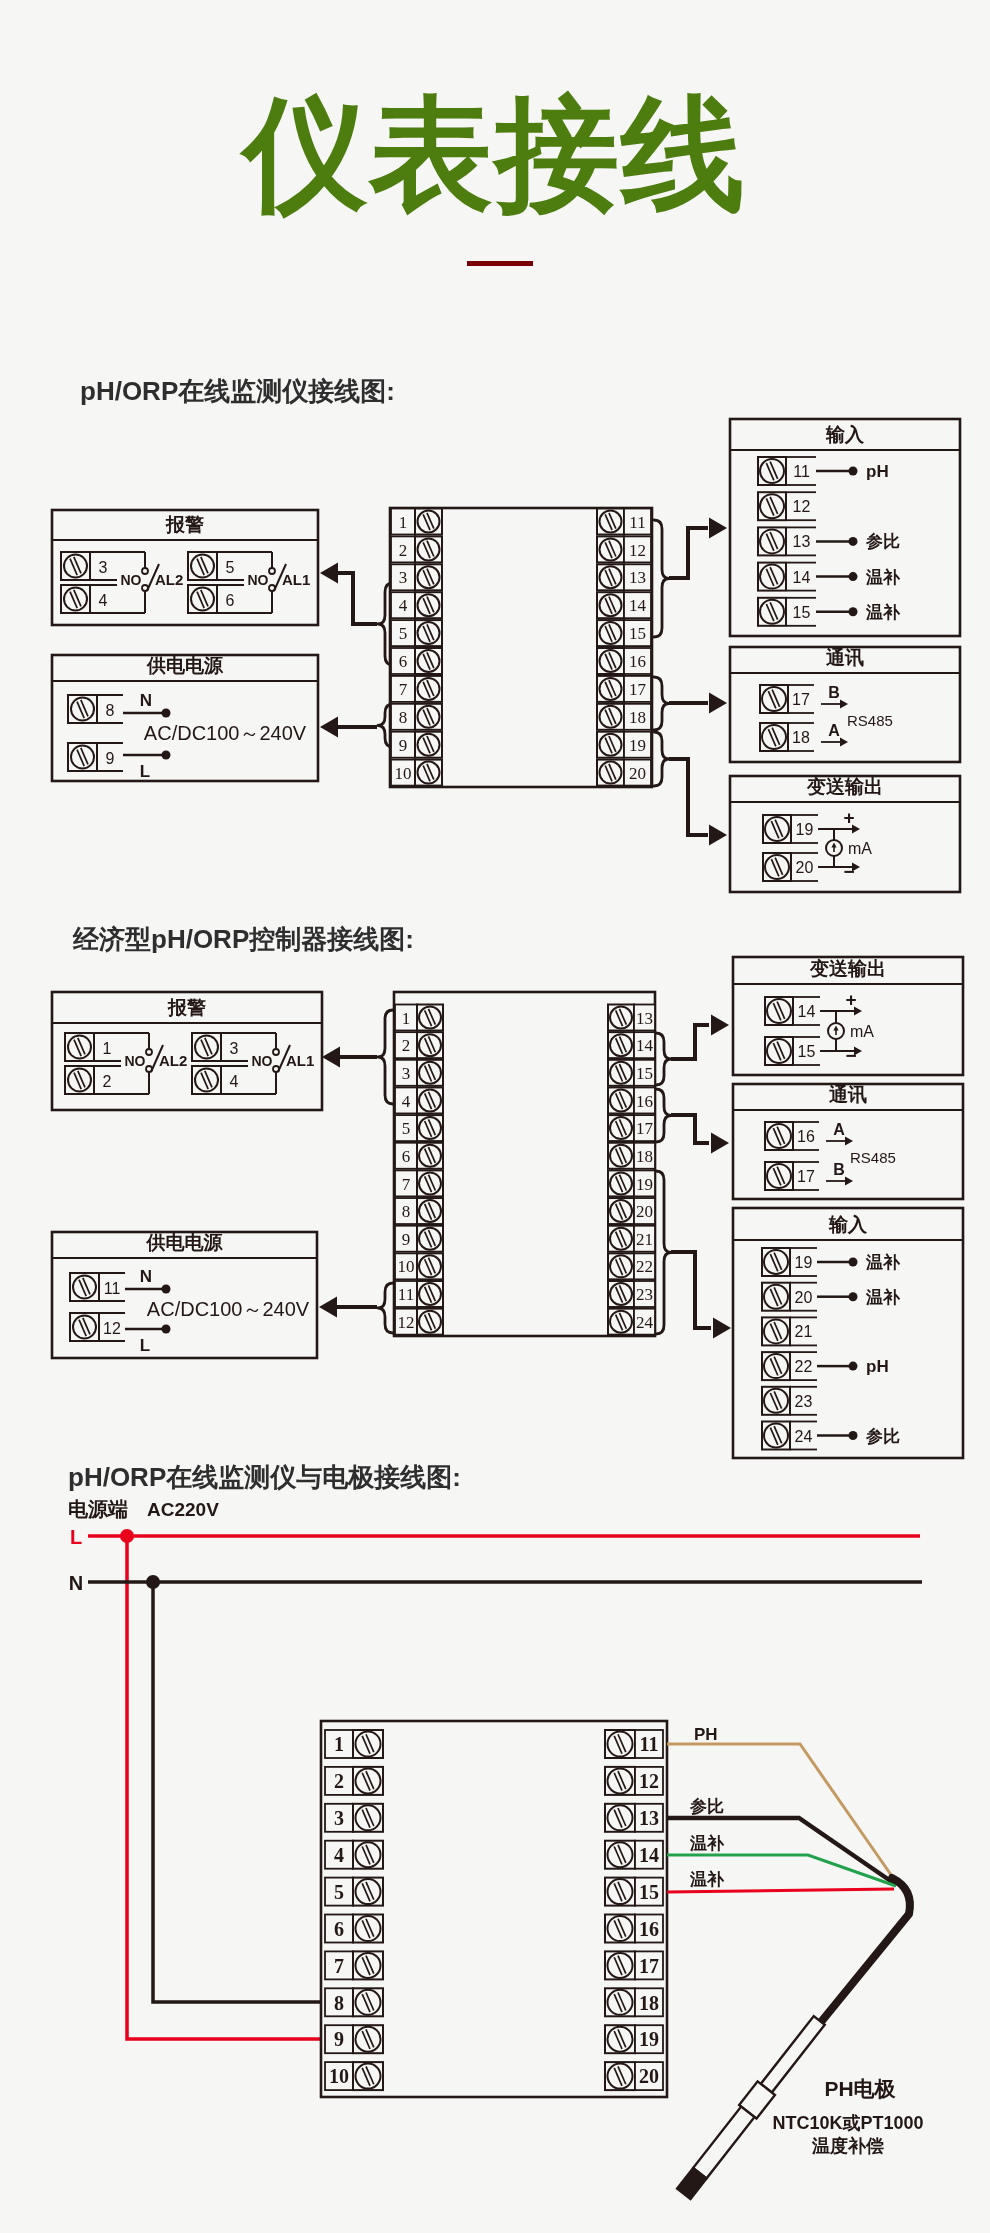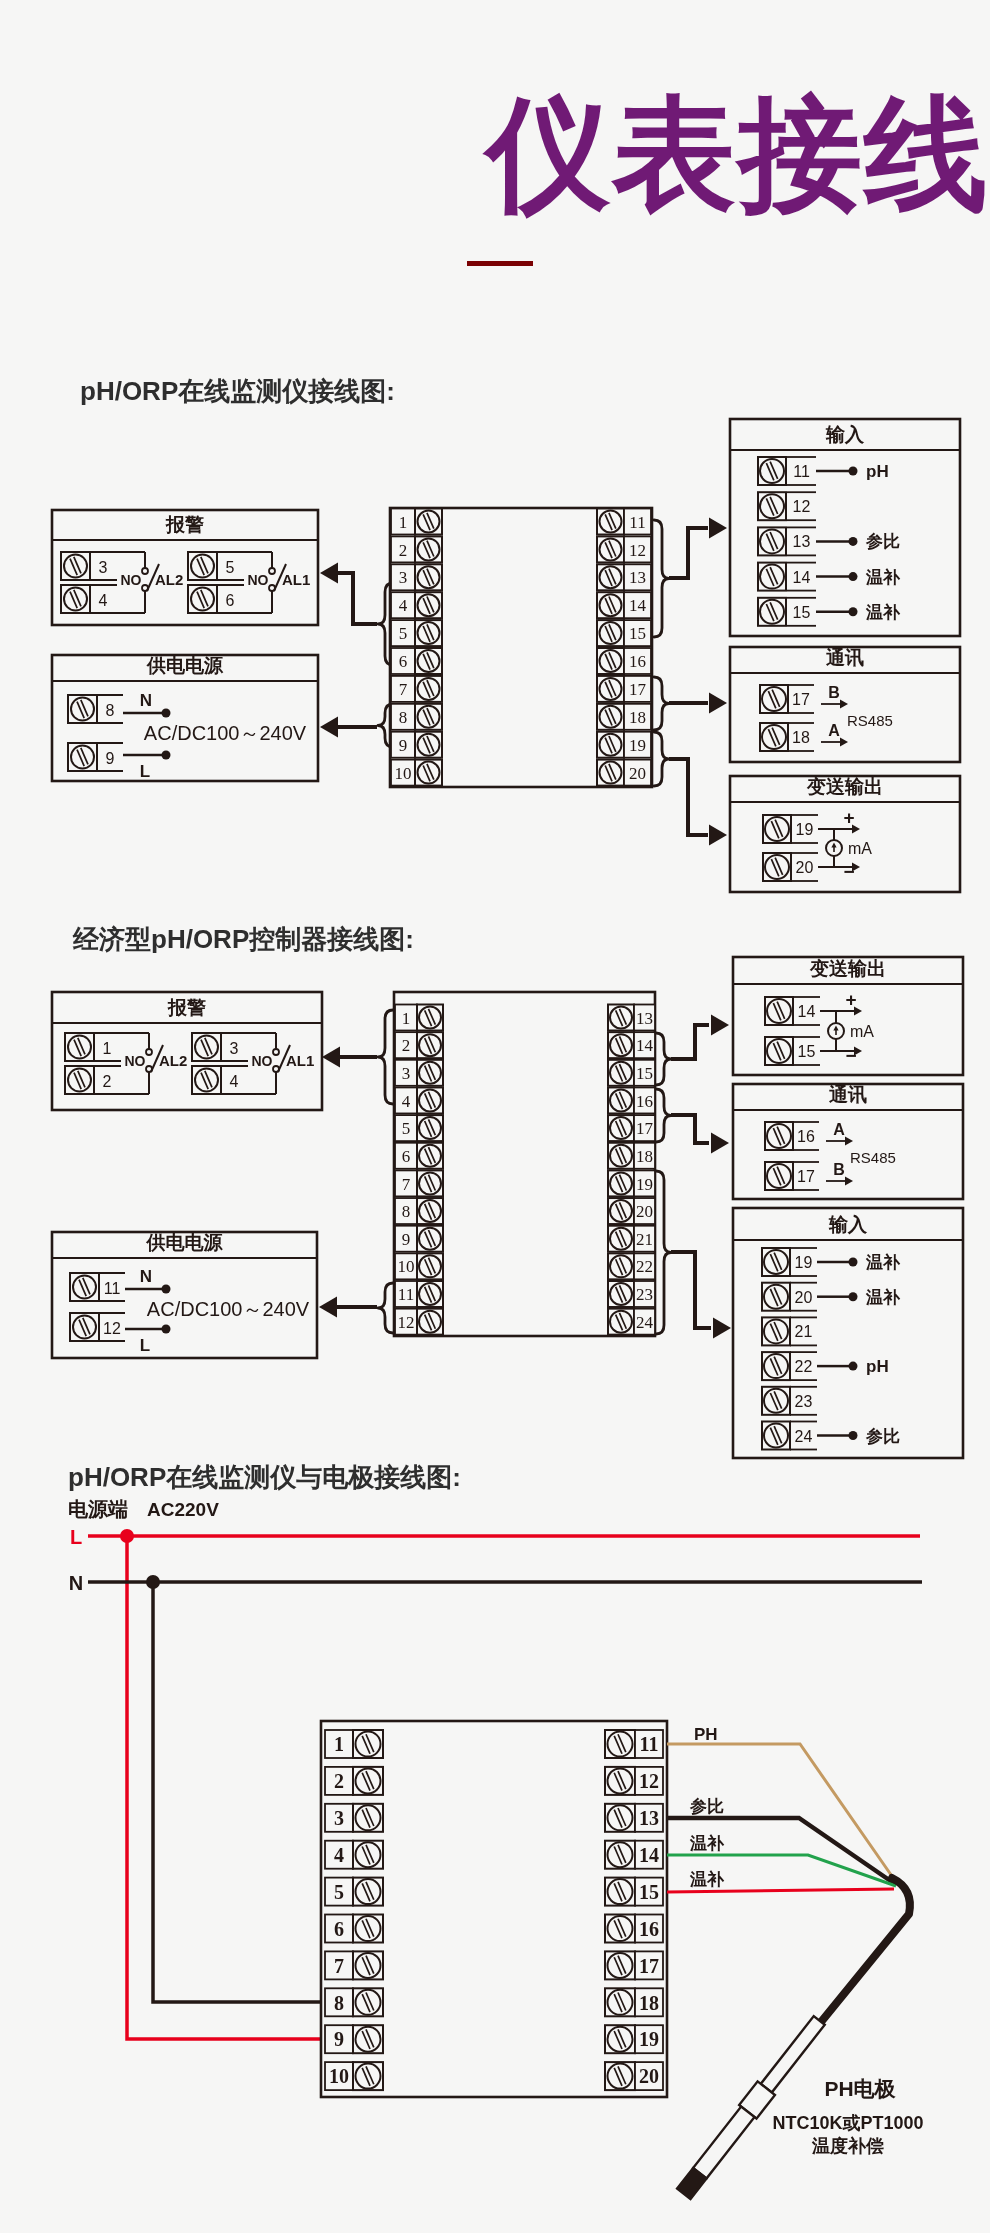--- a/index.html
+++ b/index.html
@@ -12,21 +12,21 @@
   .sec-title{position:absolute;margin:16px;font-size:26px;font-weight:bold;color:#2e2e2e;line-height:1.15;}
   #sec1{left:64px;top:361px;}
   #sec2{left:57px;top:909px;}
   #sec3{left:52px;top:1447px;}
   #wiring-svg{position:absolute;left:0;top:0;}
 </style>
 </head>
 <body style="background: rgb(246, 246, 245);">
 
 <div class="page">
-  <h1 id="page-title" style="color: #701a75; text-align: right;">仪表接线</h1>
+  <h1 id="page-title" style="color: #4d7c0f;">仪表接线</h1>
   <div class="title-dash" style="background: rgb(122, 1, 3);"></div>
   <h2 class="sec-title" id="sec1">pH/ORP在线监测仪接线图:</h2>
   <h2 class="sec-title" id="sec3">pH/ORP在线监测仪与电极接线图:</h2>
   <h2 class="sec-title" id="sec2">经济型pH/ORP控制器接线图:</h2>
   <svg id="wiring-svg" width="990" height="2233" viewBox="0 0 990 2233">
       <rect x="52" y="510" width="266" height="115" fill="#f6f6f5" stroke="#231815" stroke-width="2.6"></rect>
       <line x1="52" y1="540" x2="318" y2="540" stroke="#231815" stroke-width="2.2"></line>
       <text x="185" y="531" fill="#231815" font-size="19" text-anchor="middle" font-family="&quot;Liberation Sans&quot;,&quot;DejaVu Sans&quot;,sans-serif" font-weight="bold">报警</text>
       <rect x="61" y="552" width="29" height="28" fill="#f6f6f5" stroke="#231815" stroke-width="2"></rect>
       <circle cx="75.5" cy="566" r="11.5" fill="#f6f6f5" stroke="#231815" stroke-width="2"></circle>

